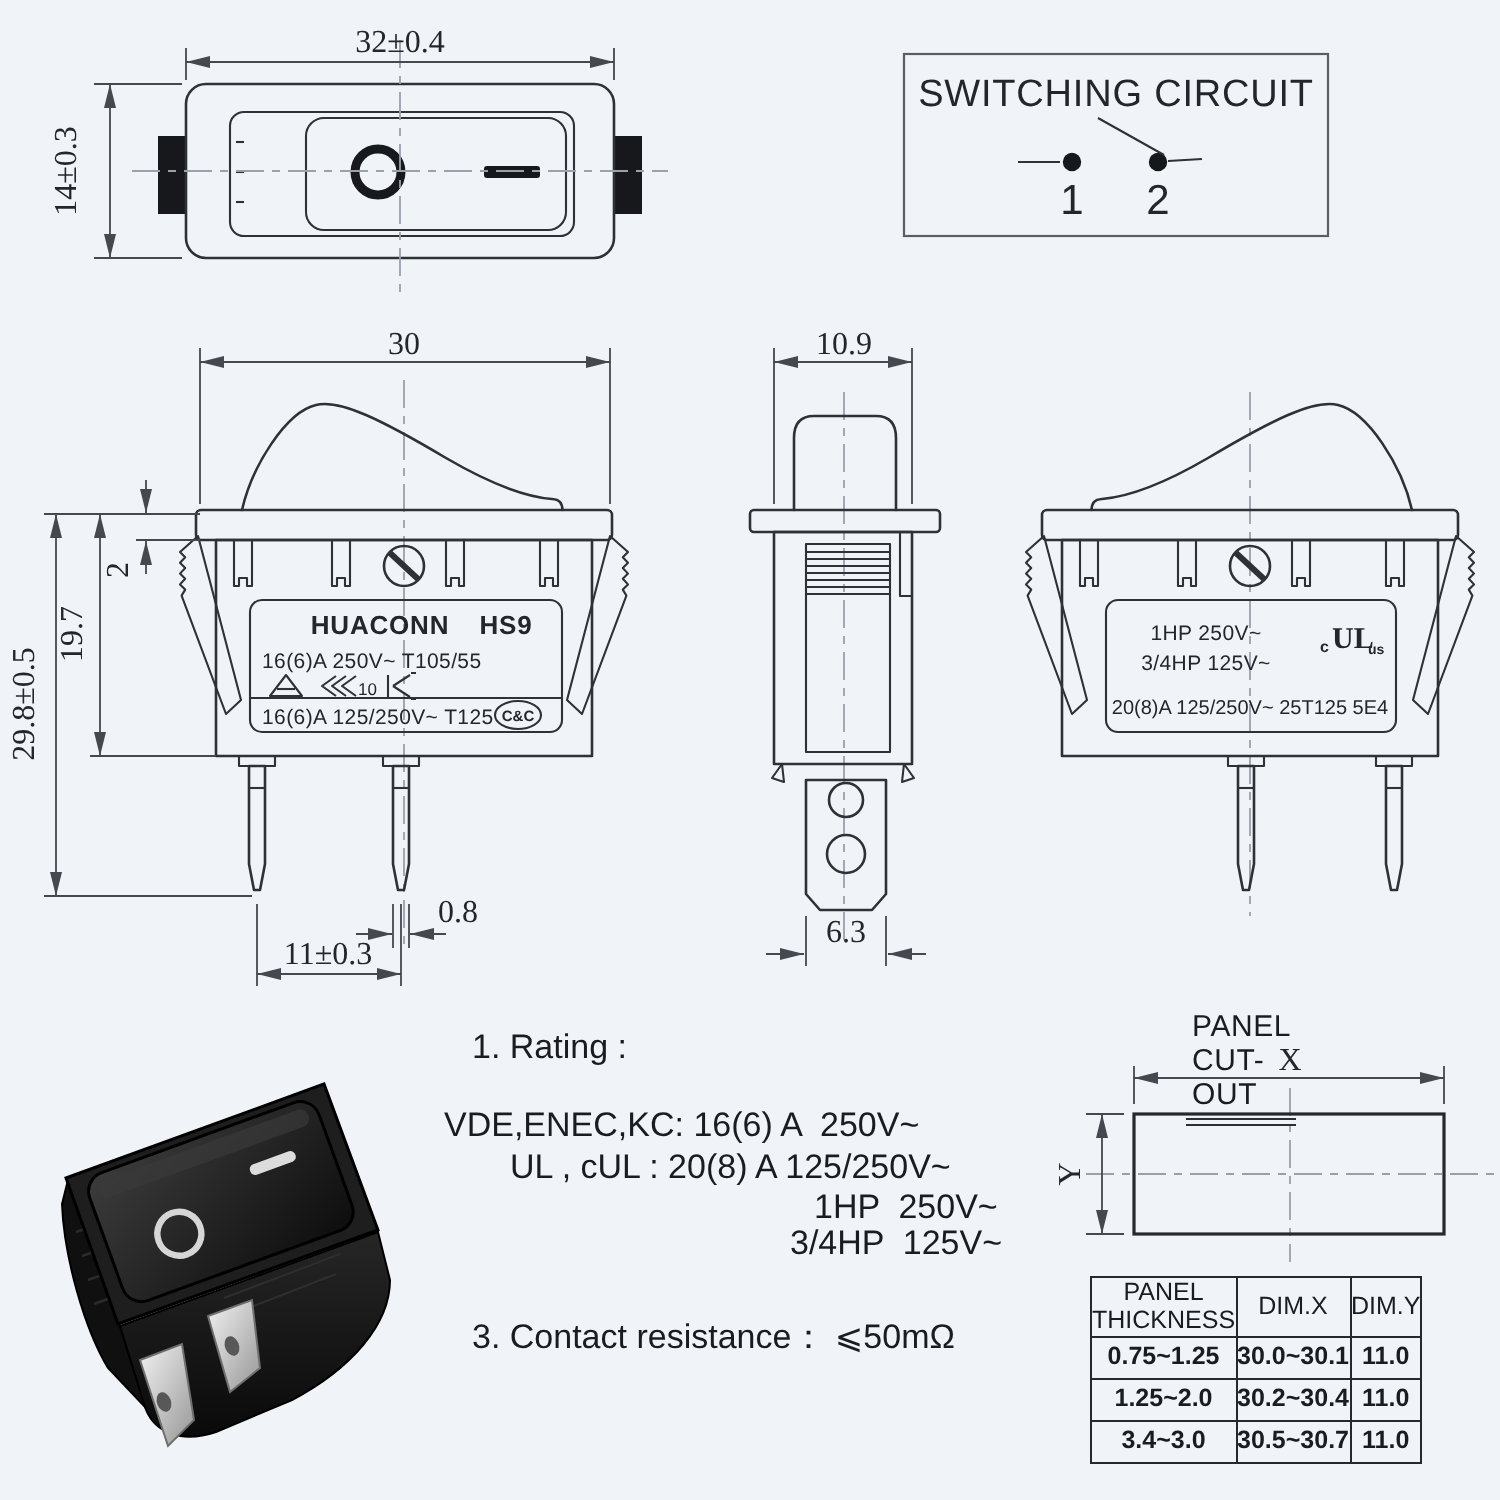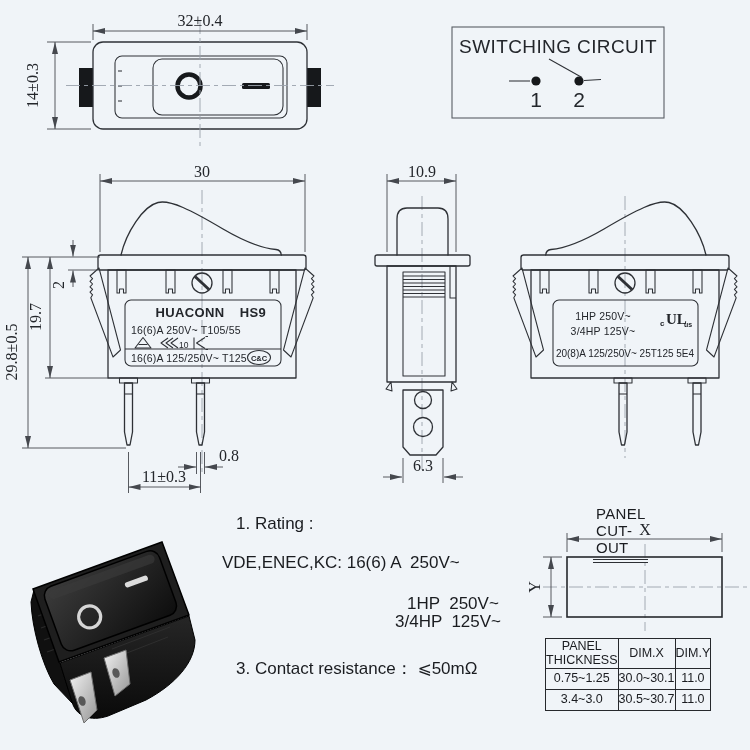--- a/index.html
+++ b/index.html
@@ -20,21 +20,21 @@
   .cn {font:21px "Liberation Sans",sans-serif;}
   .notes{position:absolute;left:222px;top:508px;width:330px;height:230px;font-size:17px;color:#1a1c20;}
   .notes div{position:absolute;white-space:pre;}
   .pc-title{position:absolute;left:593px;top:487px;font-size:15px;letter-spacing:.3px;color:#1a1c20;
             border-bottom:4px double #2c2f34;padding:0 3px 3px 3px;margin-top:18px;}
   table.pc{position:absolute;left:545px;top:638px;border-collapse:collapse;table-layout:fixed;
            font-size:12.5px;color:#1a1c20;}
   table.pc th,table.pc td{border:1.6px solid #26282c;text-align:center;vertical-align:middle;
            font-weight:400;padding:0;line-height:1.1;}
   table.pc th{height:29px;}
-  table.pc td{height:20px;}
+  table.pc td{height:20px;font-weight:bold;}
 </style>
 </head>
 <body>
 
 <div id="stage">
 
 <svg width="750" height="750" viewBox="0 0 750 750">
   <defs>
     <marker id="arw" viewBox="0 0 12 8" refX="12" refY="4" markerWidth="12" markerHeight="8" markerUnits="userSpaceOnUse" orient="auto-start-reverse">
       <path d="M12,4 L0,1 L0,7 Z" fill="#45484e"></path>
@@ -275,20 +275,21 @@
       <path d="M86,126 L108,118 L112,152 L97,164 Z" fill="url(#gM)" stroke="#6e6e6e" stroke-width="1"></path>
       <ellipse cx="98" cy="141" rx="3.5" ry="5" transform="rotate(-20 98 141)" fill="#585858"></ellipse>
     </g>
   </g>
 </svg>
 
   
   <div class="notes">
     <div style="left:14px;top:6px">1. Rating :</div>
     <div style="left:0;top:45px">VDE,ENEC,KC: 16(6) A  250V~</div>
+    <div style="left:33px;top:66px">UL , cUL : 20(8) A 125/250V~</div>
     <div style="left:185px;top:86px">1HP  250V~</div>
     <div style="left:173px;top:104px">3/4HP  125V~</div>
     <div style="left:14px;top:149px">3. Contact resistance： ⩽50mΩ</div>
   </div>
 
   
   <div class="pc-title">PANEL CUT-OUT</div>
 
   <table class="pc">
     <tbody>
@@ -296,20 +297,25 @@
       <th style="width:73px">PANEL THICKNESS</th>
       <th style="width:72px">DIM.X</th>
       <th style="width:53px">DIM.Y</th>
     </tr>
     <tr>
       <td>0.75~1.25</td>
       <td>30.0~30.1</td>
       <td>11.0</td>
     </tr>
     <tr>
+      <td>1.25~2.0</td>
+      <td>30.2~30.4</td>
+      <td>11.0</td>
+    </tr>
+    <tr>
       <td>3.4~3.0</td>
       <td>30.5~30.7</td>
       <td>11.0</td>
     </tr>
   </tbody>
     </table>
 
 </div>
 
 </body></html>

